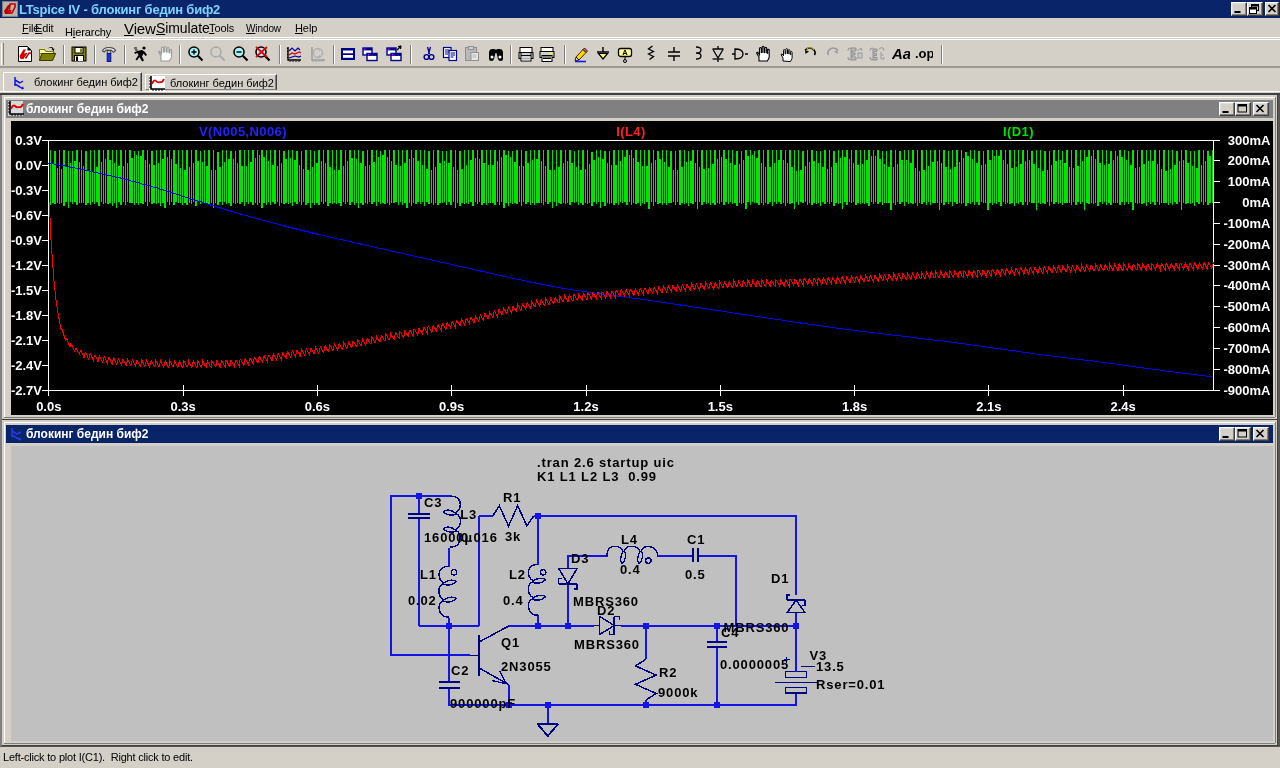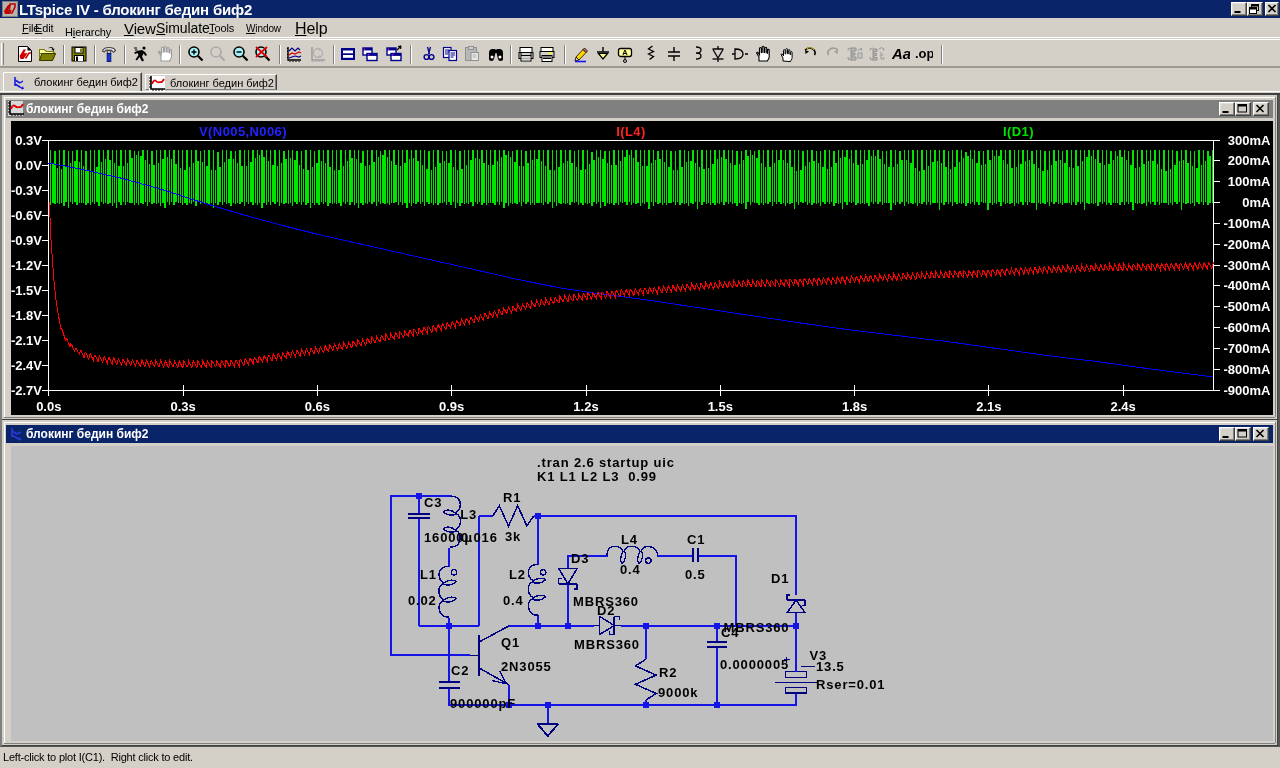--- a/index.html
+++ b/index.html
@@ -8,21 +8,21 @@
 border-right:1px solid #404040;border-bottom:1px solid #404040;box-shadow:inset -1px -1px 0 #808080,inset 1px 1px 0 #dfdfdf}
 svg{shape-rendering:crispEdges}
 svg.sm{shape-rendering:auto}
 text{font-family:"Liberation Sans",sans-serif}
 </style></head><body>
 <div class="abs" style="left:0;top:0;width:1280px;height:18px;background:#0a246a">
     <div class="abs" style="left:2px;top:1px;width:16px;height:16px;background:#b8b4ac;border:1px solid #808080"><svg class="sm" width="14" height="14" viewBox="0 0 14 14">
         <path d="M1 9 L5 3 L8 3 L5 8 L9 8 L6 12 L2 12 Z" fill="#c00000"></path>
         <path d="M7 2 L12 2 L12 5 L9 11 L6 11 Z" fill="none" stroke="#c00000" stroke-width="1.6"></path>
       </svg></div>
-    <div class="abs" style="left:19px;top:1px;font-size:15px;letter-spacing:-0.2px;font-weight:bold;color:#ffffff;line-height:17px">LTspice IV - блокинг бедин биф2</div>
+    <div class="abs" style="left:19px;top:1px;font-size:13px;letter-spacing:-0.2px;font-weight:bold;color:#7dd3fc;line-height:17px">LTspice IV - блокинг бедин биф2</div>
     <div class="btn" style="left:1231px;top:2px;width:16px;height:14px">
       <svg class="sm" width="12" height="10" style="position:absolute;left:1px;top:1px" viewBox="0 0 12 10">
         <rect x="1.5" y="7" width="6" height="2" fill="#000"></rect>
       </svg>
     </div>
     <div class="btn" style="left:1247px;top:2px;width:16px;height:14px">
       <svg class="sm" width="12" height="10" style="position:absolute;left:1px;top:1px" viewBox="0 0 12 10">
         <rect x="2.5" y="0.5" width="7" height="6" fill="none" stroke="#000"></rect>
         <rect x="2.5" y="0.5" width="7" height="2" fill="#000"></rect>
         <rect x="0.5" y="3.5" width="7" height="6" fill="#fff" stroke="#000"></rect>
@@ -36,21 +36,21 @@
     </div>
   </div>
 <div class="abs" style="left:0;top:18px;width:1280px;height:20px;background:#d4d0c8;border-bottom:1px solid #fff">
     <div class="abs" style="left:22px;top:3px;font-size:11px;letter-spacing:-0.1px;color:#000;line-height:15px"><u>F</u>ile</div>
     <div class="abs" style="left:35px;top:3px;font-size:11px;letter-spacing:-0.1px;color:#000;line-height:15px"><u>E</u>dit</div>
     <div class="abs" style="left:65px;top:7px;font-size:11px;letter-spacing:-0.1px;color:#000;line-height:15px">H<u>i</u>erarchy</div>
     <div class="abs" style="left:124px;top:3px;font-size:15px;letter-spacing:-0.1px;color:#000;line-height:15px"><u>V</u>iew</div>
     <div class="abs" style="left:156px;top:3px;font-size:14px;letter-spacing:-0.1px;color:#000;line-height:15px"><u>S</u>imulate</div>
     <div class="abs" style="left:209px;top:3px;font-size:11px;letter-spacing:-0.1px;color:#000;line-height:15px"><u>T</u>ools</div>
     <div class="abs" style="left:246px;top:3px;font-size:10px;letter-spacing:-0.1px;color:#000;line-height:15px"><u>W</u>indow</div>
-    <div class="abs" style="left:295px;top:3px;font-size:16px;letter-spacing:-0.1px;color:#000;line-height:15px"><u>H</u>elp</div>
+    <div class="abs" style="left:295px;top:3px;font-size:11px;letter-spacing:-0.1px;color:#000;line-height:15px"><u>H</u>elp</div>
   </div>
 <div class="abs" style="left:0;top:39px;width:1280px;height:29px;background:#d4d0c8;border-top:1px solid #fff">
     <div class="abs" style="left:1px;top:3px;width:3px;height:22px;border-left:1px solid #fff;border-right:1px solid #808080"></div>
     <div class="abs" style="left:0;top:26px;width:1280px;height:3px;background:#9c9a94"></div>
     <svg class="sm" width="18" height="18" viewBox="0 0 18 18" style="position:absolute;left:16px;top:5px">
       <path d="M2.5 1.5 h9 l4 4 v11 h-13 z" fill="#fff" stroke="#000"></path>
       <path d="M11.5 1.5 l4 4 h-4 z" fill="#000"></path>
       <path d="M3.5 11 L7.5 4.5 L10 4.5 L8 8.2 L11.5 8 L7.5 14 L4.5 14 Z" fill="#d40000"></path>
       <path d="M9.5 13.5 l3.5-5.5 2 0" stroke="#d40000" stroke-width="1.5" fill="none"></path>
     </svg>

